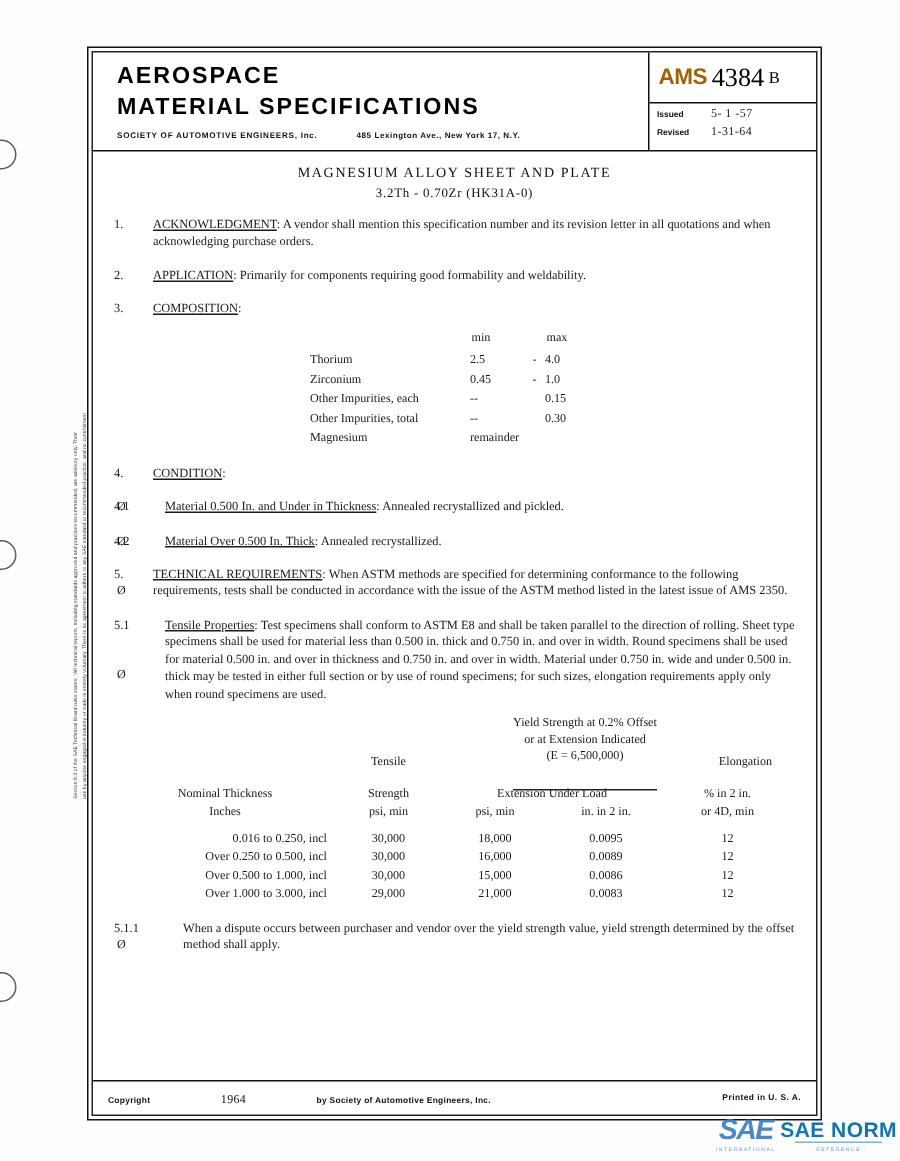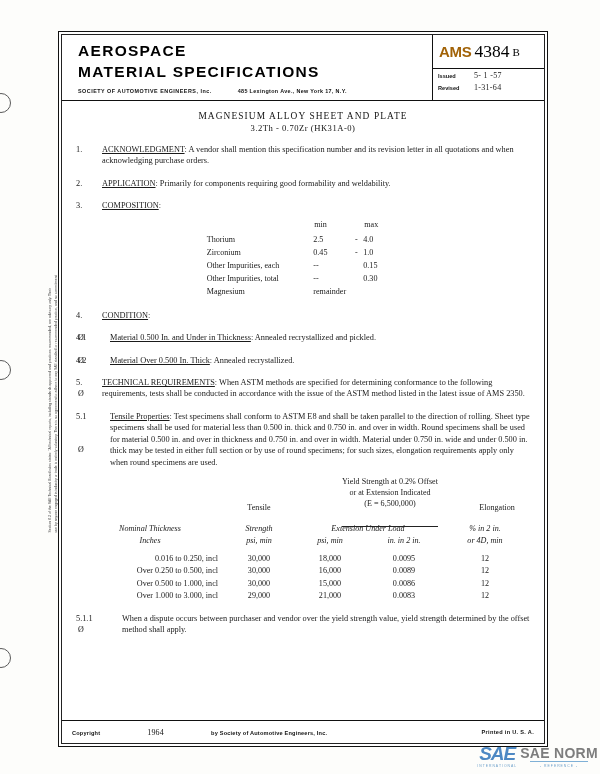--- a/index.html
+++ b/index.html
@@ -137,21 +137,21 @@
   
   .tt { margin-top:9px; width:100%; font-size:8.1px; }
   .tt-head { position:relative; height:46px; }
   .ys-group {
     position:absolute; left:240px; top:0; width:148px; text-align:center;
     line-height:1.35;
   }
   .ys-e { border-bottom:1px solid #222; display:inline-block; padding:0 22px 16px 22px; }
   .col-tensile { position:absolute; left:148px; top:26px; width:70px; text-align:center; }
   .col-elong { position:absolute; left:378px; top:26px; width:86px; text-align:center; line-height:1.35; }
-  .row-hdr2 { display:flex; margin-top:1px; line-height:1.35;font-style:italic; }
+  .row-hdr2 { display:flex; margin-top:1px; line-height:1.35; }
   .rows { margin-top:6px; }
   .trow { display:flex; line-height:1.55; }
   .c-thick { width:148px; text-align:right; padding-right:6px; white-space:nowrap; }
   .c-ts    { width:70px; text-align:center; }
   .c-ys    { width:72px; text-align:center; }
   .c-eul   { width:76px; text-align:center; }
   .c-el    { width:86px; text-align:center; }
   .h-thick { width:148px; text-align:center; }
   .h-ts    { width:70px; text-align:center; }
   .h-ys    { width:72px; text-align:center; }
@@ -176,21 +176,21 @@
     pointer-events:none;
   }
   .wm-logo {
     font-family:"Liberation Sans", sans-serif;
     font-weight:bold; font-style:italic; font-size:19px;
     color:#3f7fbf; letter-spacing:-1px; line-height:.85;
     opacity:.92;
   }
   .wm-txt {
     font-family:"Liberation Sans", sans-serif;
-    font-weight:bold; font-size:14px; color:#737373;
+    font-weight:bold; font-size:14px; color:#0369a1;
     letter-spacing:.3px; line-height:.9; opacity:.92;
   }
   .wm-sub {
     font-family:"Liberation Sans", sans-serif;
     font-size:3.4px; color:#6a9ec9; letter-spacing:1px;
     margin-top:2px;
   }
   .wm-col { display:flex; flex-direction:column; align-items:center; }
   .wm-rule { width:58px; border-top:1px solid #7fb0d6; margin-top:1px; }
 </style>

